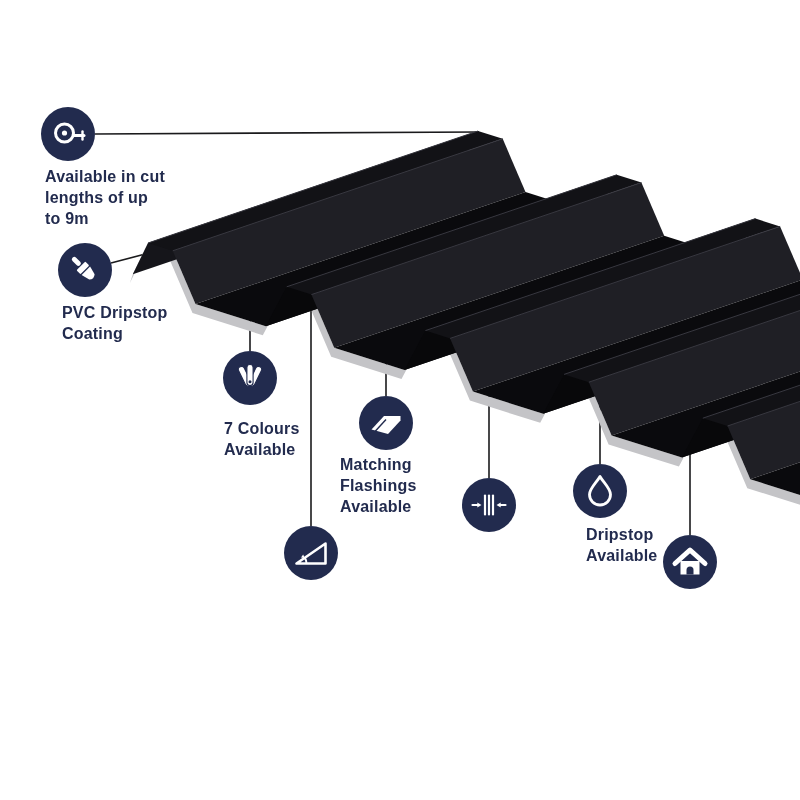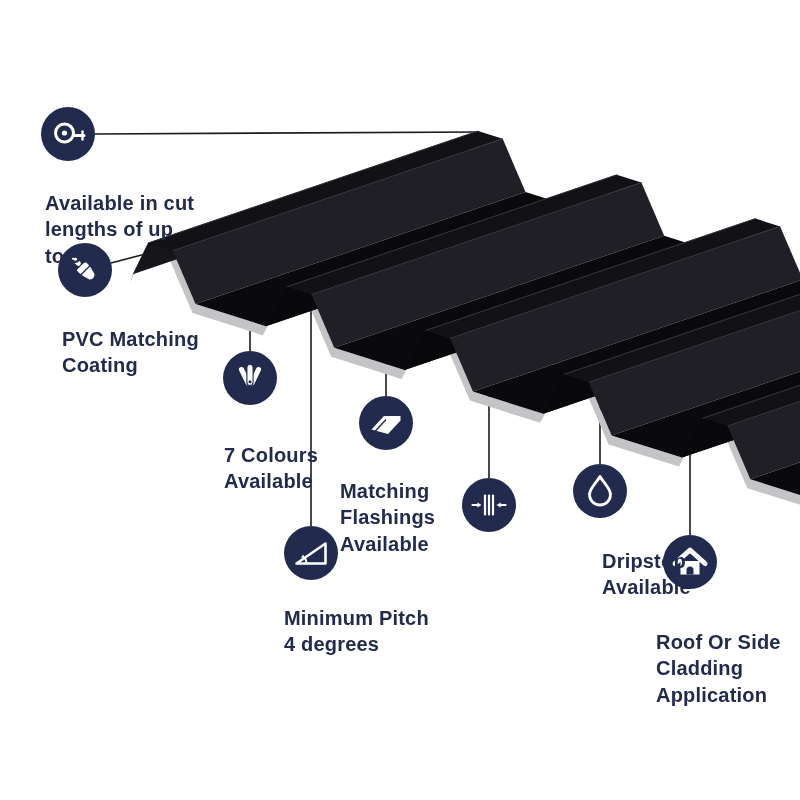--- a/index.html
+++ b/index.html
@@ -5,21 +5,21 @@
   html,body{margin:0;padding:0;background:#ffffff;}
   .stage{
     position:relative;width:800px;height:800px;background:#ffffff;
     font-family:"Liberation Sans",sans-serif;overflow:hidden;
   }
   .scene{position:absolute;left:0;top:0;}
   .icon-badge{position:absolute;width:54px;height:54px;}
   .icon-badge svg{display:block;}
   .feature-label{
     position:absolute;white-space:pre-line;color:#222b4e;
-    font-size:20px;line-height:1.32;font-weight:700;letter-spacing:.2px;margin-top:24px;
+    font-size:16px;line-height:1.32;font-weight:700;letter-spacing:.2px;
   }
 </style>
 </head>
 <body>
 
 <div class="stage">
 
   <svg class="scene" width="800" height="800" viewBox="0 0 800 800" aria-hidden="true">
 
     <g stroke="#1a1a1c" stroke-width="1.6">
@@ -149,28 +149,23 @@
       <circle cx="27" cy="27" r="27" fill="#222b4e"></circle>
       <path d="M12 28.5 L27 15 L42 28.5" fill="none" stroke="#fff" stroke-width="5" stroke-linecap="round" stroke-linejoin="round"></path>
       <rect x="17.5" y="26" width="19" height="13.5" fill="#fff"></rect>
       <path d="M23.5 39.5 v-4.6 a3.5 3.5 0 0 1 7 0 v4.6 z" fill="#222b4e"></path>
     </svg>
   </div>
 
   <div class="feature-label" style="left:45px;top:166px">Available in cut
 lengths of up
 to 9m</div>
-  <div class="feature-label" style="left:62px;top:302px">PVC Matching
+  <div class="feature-label" style="left:62px;top:302px">PVC Dripstop
 Coating</div>
   <div class="feature-label" style="left:224px;top:418px">7 Colours
 Available</div>
   <div class="feature-label" style="left:340px;top:454px">Matching
 Flashings
 Available</div>
-  <div class="feature-label" style="left:284px;top:581px">Minimum Pitch
-4 degrees</div>
-  <div class="feature-label" style="left:602px;top:524px">Dripstop
+  <div class="feature-label" style="left:586px;top:524px">Dripstop
 Available</div>
-  <div class="feature-label" style="left:656px;top:605px">Roof Or Side
-Cladding
-Application</div>
 
 </div>
 
 </body></html>

